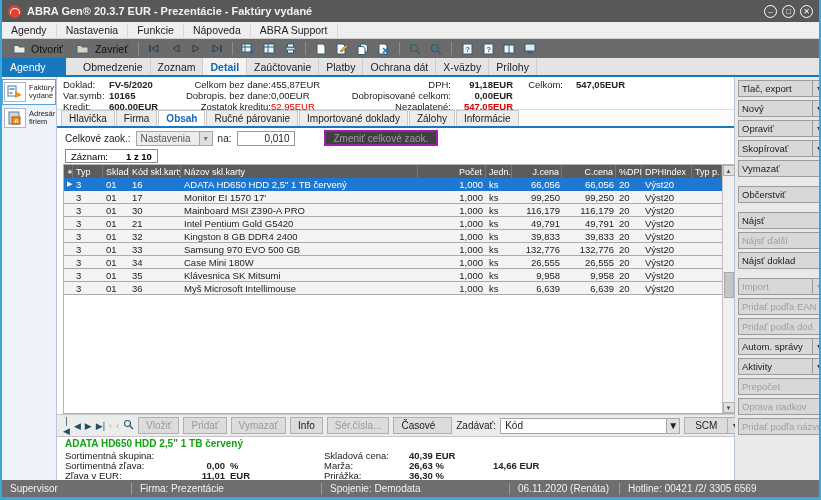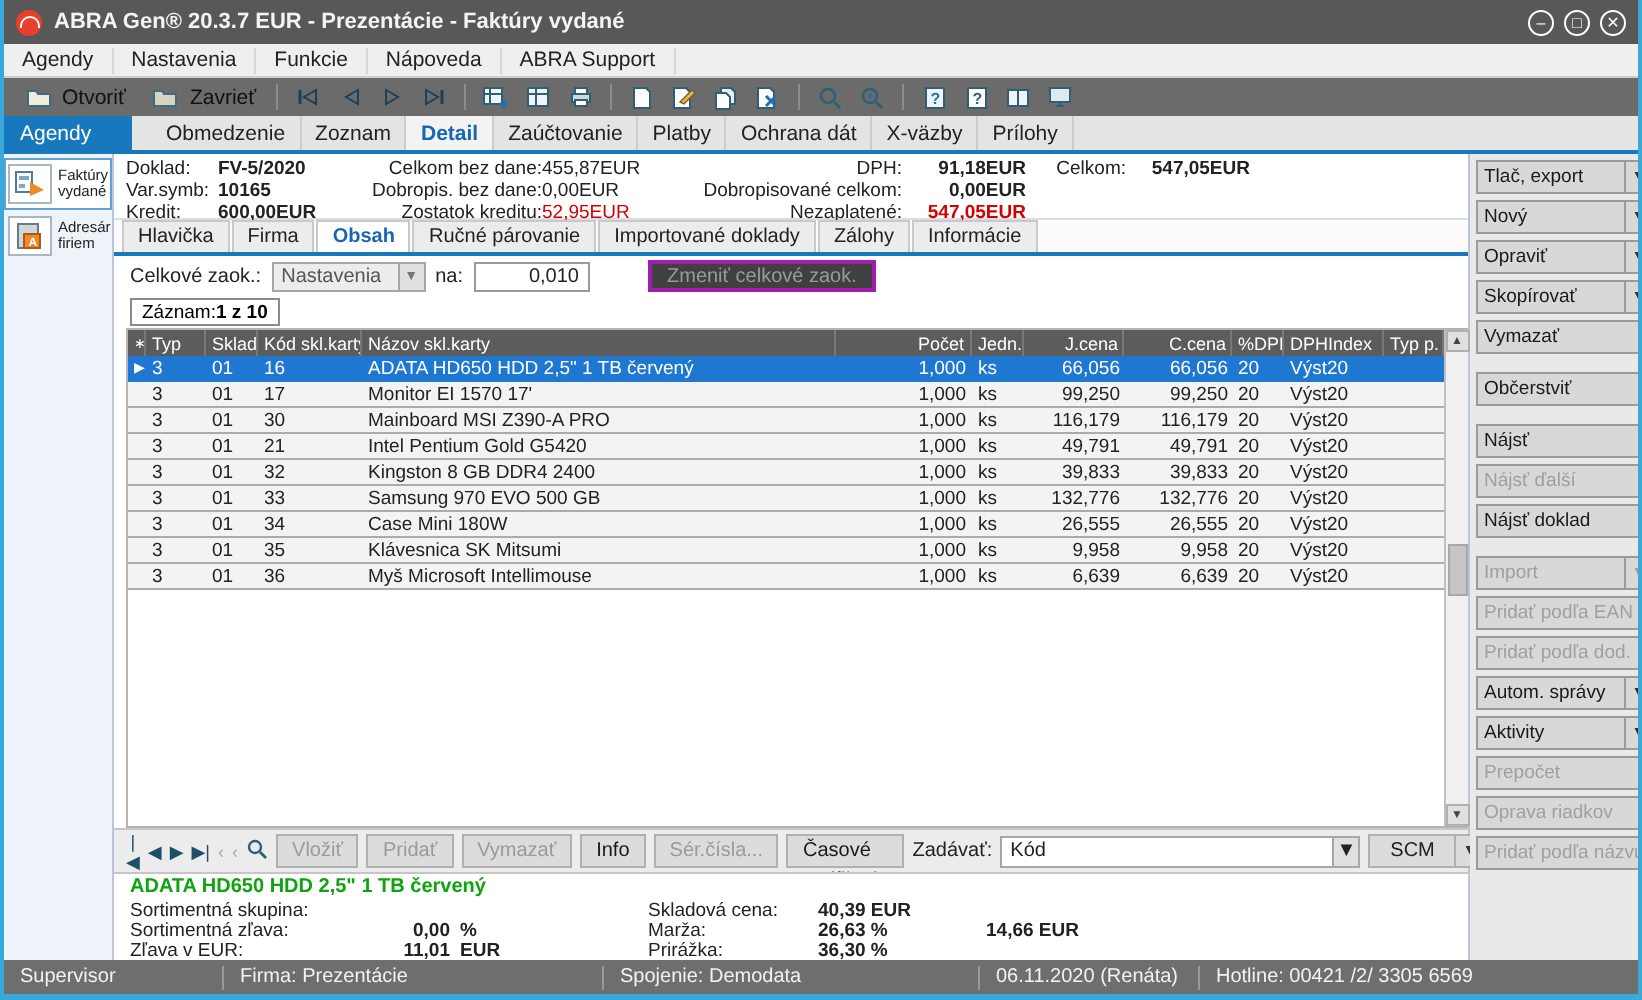--- a/index.html
+++ b/index.html
@@ -66,21 +66,21 @@
   
   .roundrow { height:20px; display:flex; align-items:center; padding-left:8px; gap:5px; font-size:10px; color:#222; flex:0 0 auto; background:#fff;}
   .combo { display:flex; align-items:center; height:15px; border:1px solid #a7a7a7; background:#ececec; }
   .combo .cval { padding:0 4px; font-size:10px; color:#555; }
   .combo .carr { width:13px; height:100%; border-left:1px solid #a7a7a7; background:#e0e0e0; font-size:7px; color:#777; display:flex; align-items:center; justify-content:center;}
   .inputbox { width:58px; height:15px; border:1px solid #9a9a9a; background:#fff; font-size:10px; text-align:right; padding-right:4px; line-height:13px;}
   .btn-dis { height:16px; background:#404040; border:2px solid #a21caf; color:#9a9a9a; font-size:10px; padding:0 8px; line-height:14px; margin-left:24px;}
 
   
   .recordrow { height:16px; display:flex; align-items:center; padding-left:8px; flex:0 0 auto; background:#fff;}
-  .recbox { border:1px solid #8a8a8a; background:#fff; height:14px; font-size:9.5px; padding:0 5px; display:flex; gap:0; align-items:center;}
+  .recbox { border:1px solid #8a8a8a; background:#fff; height:14px; font-size:9.5px; padding:0 5px; display:flex; gap:18px; align-items:center;}
   .recbox b { font-size:9.5px; }
 
   
   .tablewrap { flex:1; display:flex; min-height:0; margin:0 0 0 6px; border:1px solid #b4b4b4; border-right:none; flex-direction:row; background:#fff;}
   .tmain { flex:1; display:flex; flex-direction:column; min-width:0;}
   .thead { height:13px; background:#5c5c5c; color:#fff; display:flex; font-size:9px; align-items:center; flex:0 0 auto;}
   .thead span { border-right:1px solid #787878; height:100%; display:flex; align-items:center; padding-left:3px; overflow:hidden; white-space:nowrap;}
   .trow { height:13px; display:flex; font-size:9.5px; color:#222; background:#f3f3f3; border-bottom:1px solid #ababab; align-items:center;}
   .trow span { overflow:hidden; white-space:nowrap; padding-left:3px;}
   .trow.sel { background:#1e78d2; color:#fff; border-bottom-color:#1e78d2;}
@@ -130,21 +130,21 @@
   .actions { flex:1; padding:3px 2px 0 3px; }
   .abtn { display:flex; height:17px; margin-bottom:3px; }
   .abtn.gap { margin-top:9px; }
   .abtn .main { flex:1; background:#d8d8d8; border:1px solid #9b9b9b; font-size:9.5px; color:#1a1a1a; padding:0 3px; line-height:15px; white-space:nowrap; overflow:hidden;}
   .abtn .arr { width:13px; background:#d8d8d8; border:1px solid #9b9b9b; border-left:none; font-size:7px; display:flex; align-items:center; justify-content:center; color:#333;}
   .abtn.dis .main, .abtn.dis .arr { color:#9f9f9f; }
 
   
   .statusbar { height:17px; background:#6e6e6e; color:#f2f2f2; display:flex; align-items:center; font-size:10px; flex:0 0 auto;}
   .sseg { padding:0 8px; height:12px; line-height:12px; border-right:1px solid #9a9a9a; white-space:nowrap; overflow:hidden;}
-  .sseg.w1{width:110px;} .sseg.w2{width:190px;} .sseg.w3{width:188px;} .sseg.w4{width:110px;} .sseg.w5{flex:1; border-right:none;}
+  .sseg.w1{width:130px;} .sseg.w2{width:190px;} .sseg.w3{width:188px;} .sseg.w4{width:110px;} .sseg.w5{flex:1; border-right:none;}
   .bottomedge { height:3px; background:#3aa8da; flex:0 0 auto;}
 </style>
 </head>
 <body>
 
 <div class="window">
 
   <div class="titlebar">
     <div class="logo"></div>
     <div class="title-text">ABRA Gen® 20.3.7 EUR - Prezentácie - Faktúry vydané</div>

